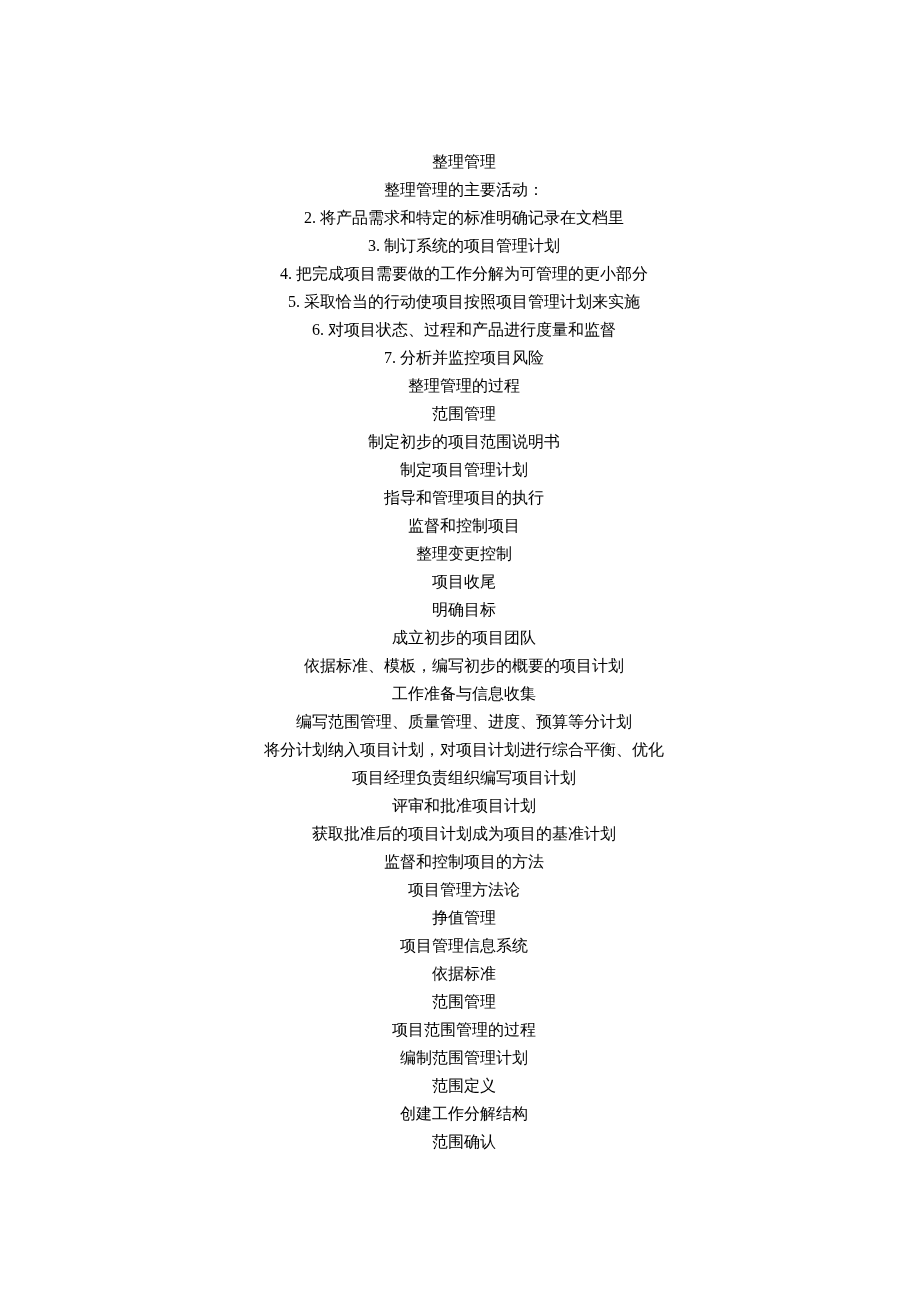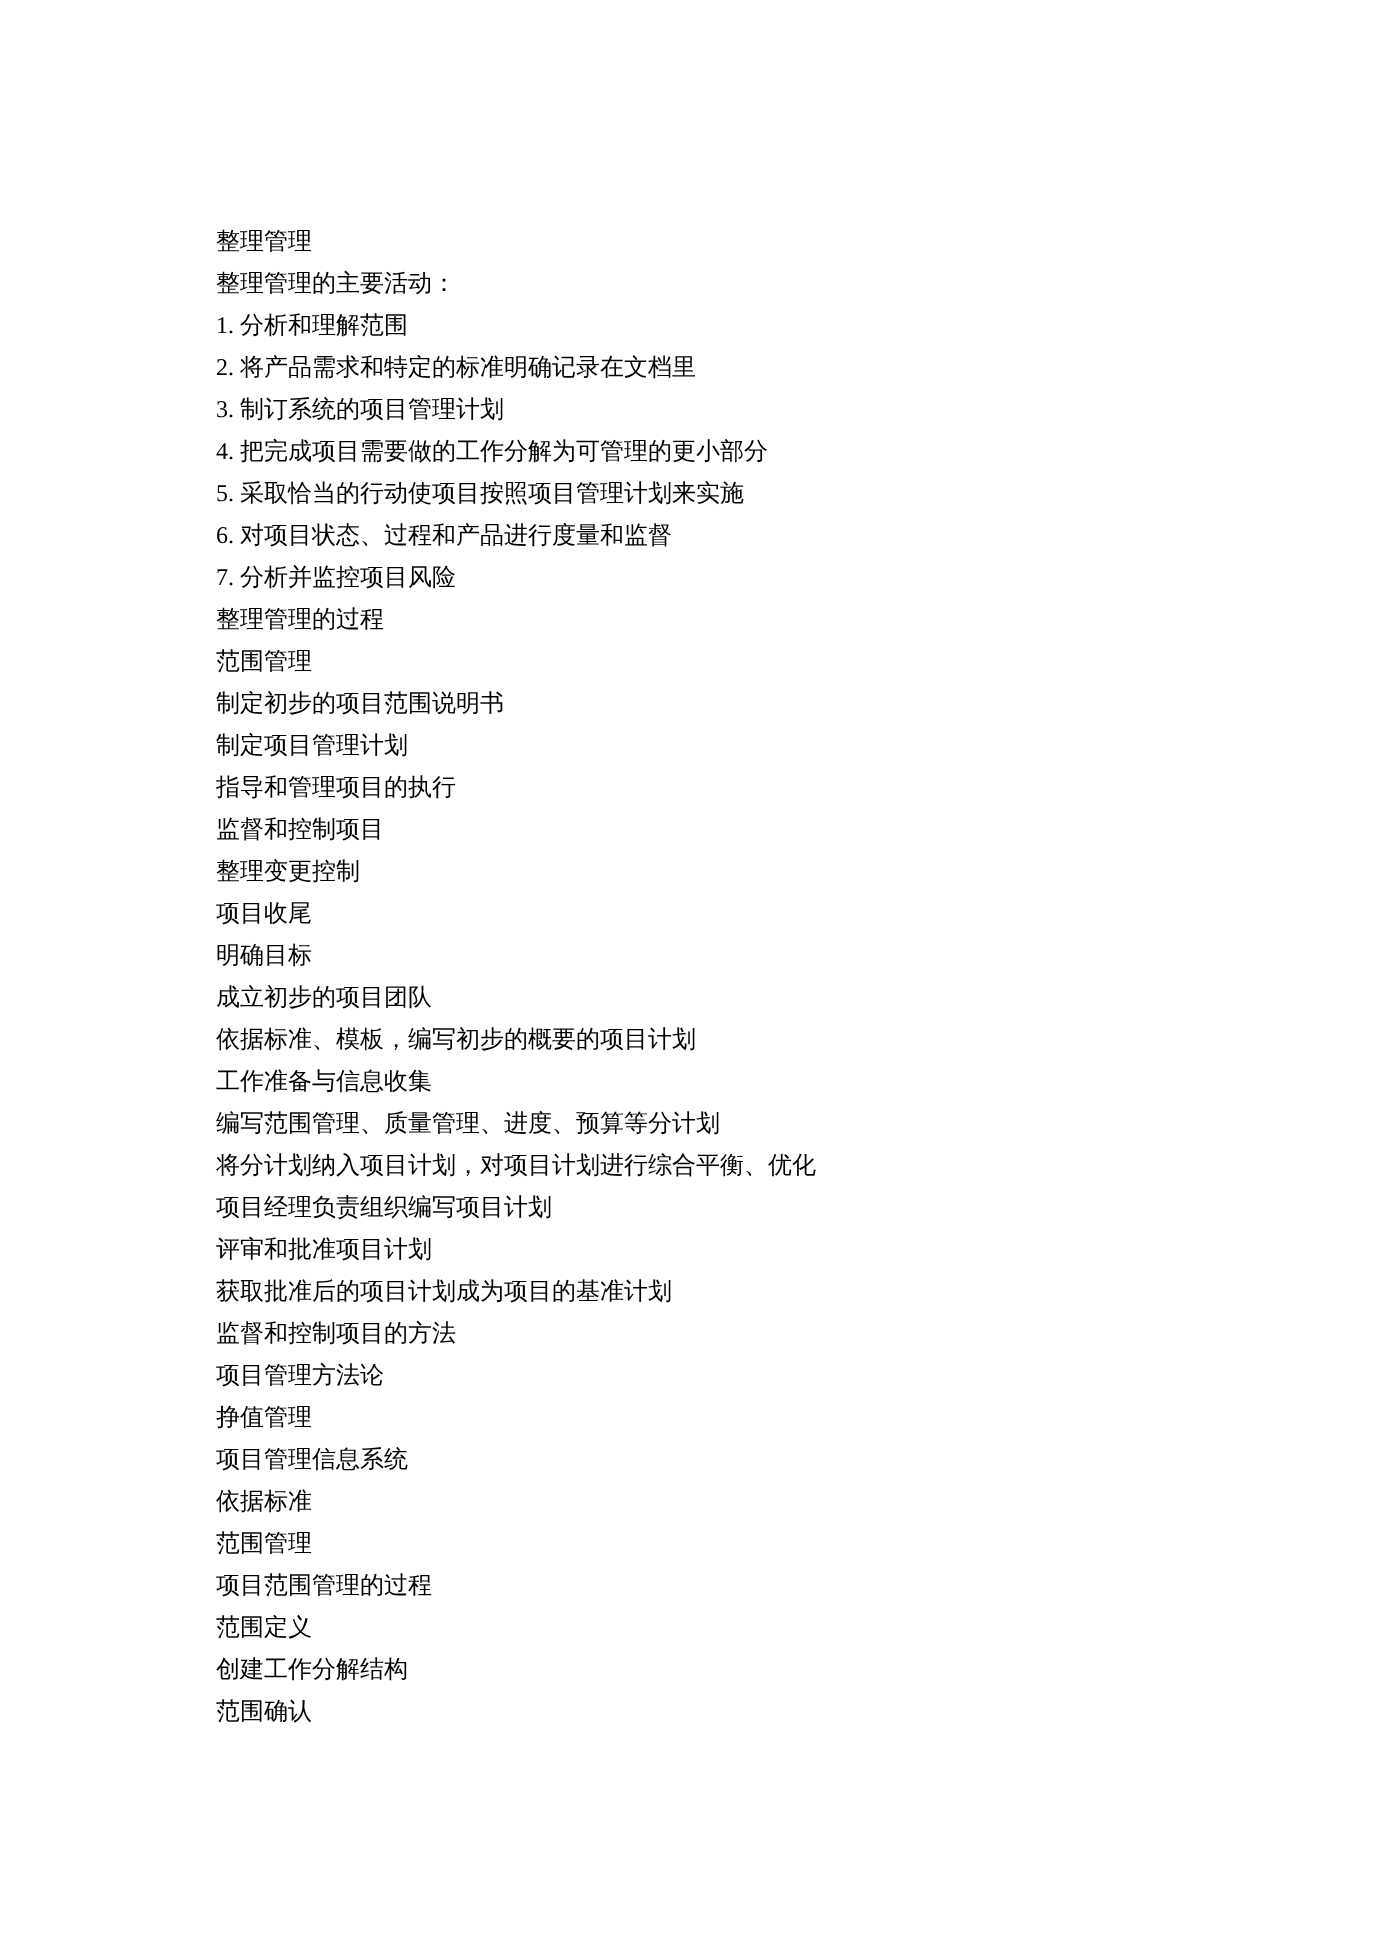--- a/index.html
+++ b/index.html
@@ -1,18 +1,19 @@
 <!DOCTYPE html>
 <html><head>
   <meta charset="utf-8">
   <style>
     * {
       margin: 0;
       padding: 0;
       box-sizing: border-box;
+      text-align: center;
     }
     body {
       width: 920px;
       height: 1302px;
       background: #ffffff;
       font-family: "SimSun", "宋体", serif;
       font-size: 16px;
       color: #000000;
       line-height: 1.75;
       padding: 148px 0 0 144px;
@@ -26,21 +27,20 @@
     .numbered {
       padding-left: 0;
     }
   </style>
 </head>
 <body>
 
 <div class="content">
   <span class="line">整理管理</span>
   <span class="line">整理管理的主要活动：</span>
-  <span class="line numbered">1.  分析和理解范围</span>
   <span class="line numbered">2.  将产品需求和特定的标准明确记录在文档里</span>
   <span class="line numbered">3.  制订系统的项目管理计划</span>
   <span class="line numbered">4.  把完成项目需要做的工作分解为可管理的更小部分</span>
   <span class="line numbered">5.  采取恰当的行动使项目按照项目管理计划来实施</span>
   <span class="line numbered">6.  对项目状态、过程和产品进行度量和监督</span>
   <span class="line numbered">7.  分析并监控项目风险</span>
   <span class="line">整理管理的过程</span>
   <span class="line">范围管理</span>
   <span class="line">制定初步的项目范围说明书</span>
   <span class="line">制定项目管理计划</span>
@@ -57,16 +57,17 @@
   <span class="line">项目经理负责组织编写项目计划</span>
   <span class="line">评审和批准项目计划</span>
   <span class="line">获取批准后的项目计划成为项目的基准计划</span>
   <span class="line">监督和控制项目的方法</span>
   <span class="line">项目管理方法论</span>
   <span class="line">挣值管理</span>
   <span class="line">项目管理信息系统</span>
   <span class="line">依据标准</span>
   <span class="line">范围管理</span>
   <span class="line">项目范围管理的过程</span>
+  <span class="line">编制范围管理计划</span>
   <span class="line">范围定义</span>
   <span class="line">创建工作分解结构</span>
   <span class="line">范围确认</span>
 </div>
 
 </body></html>

